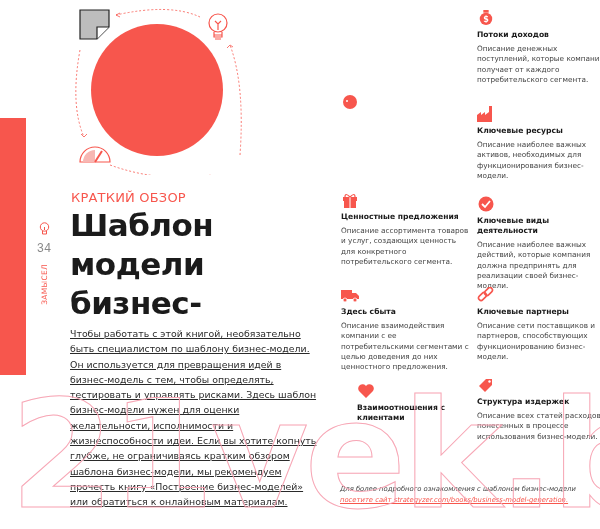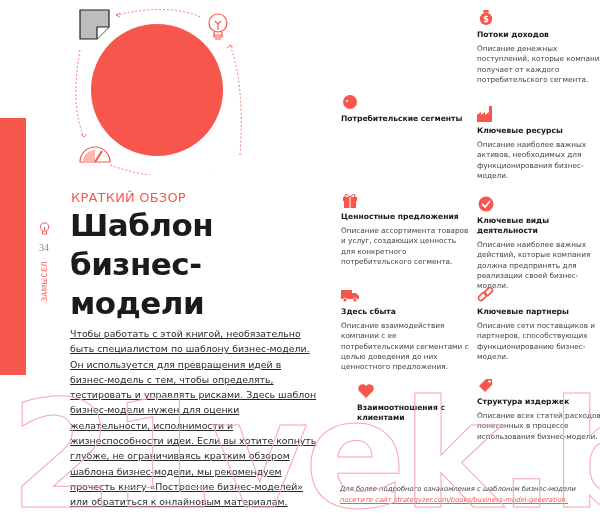--- a/index.html
+++ b/index.html
@@ -6,21 +6,21 @@
   html, body { width: 600px; height: 529px; background: #ffffff; overflow: hidden; }
   body { position: relative; font-family: "DejaVu Sans", sans-serif; color: #1a1a1a; }
 
   .red-bar { position: absolute; left: 0; top: 118px; width: 26px; height: 257px; background: #f7564d; }
 
   .hero { position: absolute; left: 70px; top: 5px; width: 190px; height: 170px; }
   .hero svg { width: 100%; height: 100%; display: block; }
 
   .side-meta { position: absolute; left: 34px; top: 222px; width: 20px; display: flex; flex-direction: column; align-items: center; }
   .side-meta .bulb { width: 11px; height: 14px; }
-  .side-meta .page-num { font-size: 10px; color: #888; margin-top: 6px; font-family: Liberation Serif, serif; }
+  .side-meta .page-num { font-size: 12px; color: #888; margin-top: 6px; font-family: Liberation Mono, monospace; }
   .side-meta .section { font-size: 7.5px; color: #f7564d; writing-mode: vertical-rl; transform: rotate(180deg); margin-top: 8px; letter-spacing: 0.3px; }
 
   .kicker { position: absolute; left: 71px; top: 190px; font-size: 13px; color: #f7564d; letter-spacing: 0.2px; }
   .title { position: absolute; left: 70px; top: 206px; font-size: 31px; font-weight: bold; line-height: 39px; color: #1b1b1b; font-family: "DejaVu Sans", sans-serif; letter-spacing: -0.5px; }
   .body-text { position: absolute; left: 70px; top: 326px; width: 250px; font-size: 9.4px; line-height: 15.3px; color: #2a2a2a; text-decoration: underline; }
 
   .card { position: absolute; width: 130px; }
   .card .icon { width: 18px; height: 16px; display: block; margin-bottom: 4px; }
   .card .icon svg { width: 100%; height: 100%; display: block; }
   .card .c-title { font-size: 7.6px; font-weight: bold; color: #1a1a1a; line-height: 10px; margin-bottom: 4px; }
@@ -70,35 +70,34 @@
     <path d="M3.5 9 v3 h4 v-3 M5.5 8 v-3" fill="none" stroke="#f7564d" stroke-width="1"></path>
   </svg>
   <span class="page-num">34</span>
   <span class="section">ЗАМЫСЕЛ</span>
 </div>
 
 <div class="kicker">КРАТКИЙ ОБЗОР</div>
 
 <div class="title">
   <div>Шаблон</div>
+  <div>модели</div>
   <div>бизнес-</div>
-  <div>модели</div>
 </div>
 
 <div class="body-text">Чтобы работать с этой книгой, необязательно быть специалистом по шаблону бизнес-модели. Он используется для превращения идей в бизнес-модель с тем, чтобы определять, тестировать и управлять рисками. Здесь шаблон бизнес-модели нужен для оценки желательности, исполнимости и жизнеспособности идеи. Если вы хотите копнуть глубже, не ограничиваясь кратким обзором шаблона бизнес-модели, мы рекомендуем прочесть книгу «Построение бизнес-моделей» или обратиться к онлайновым материалам.</div>
 
 <div class="card" style="left:341px; top:94px;">
   <span class="icon">
     <svg viewBox="0 0 18 16">
         <circle cx="9" cy="8" r="7" fill="#f7564d"></circle>
         <path d="M2 9 l-2 1 l2 1 z" fill="#fff"></path>
         <circle cx="6" cy="7" r="1" fill="#fff"></circle>
       </svg>
   </span>
-  <div class="c-title">Потребительские сегменты</div>
 </div>
 
 <div class="card" style="left:341px; top:192px;">
   <span class="icon">
     <svg viewBox="0 0 18 16">
         <rect x="2" y="5" width="14" height="4" fill="#f7564d"></rect>
         <rect x="3" y="9" width="12" height="7" fill="#f7564d"></rect>
         <path d="M9 5 v11" stroke="#fff" stroke-width="1"></path>
         <path d="M9 5 q-5 -5 -5 0 M9 5 q5 -5 5 0" fill="none" stroke="#f7564d" stroke-width="1.2"></path>
       </svg>

